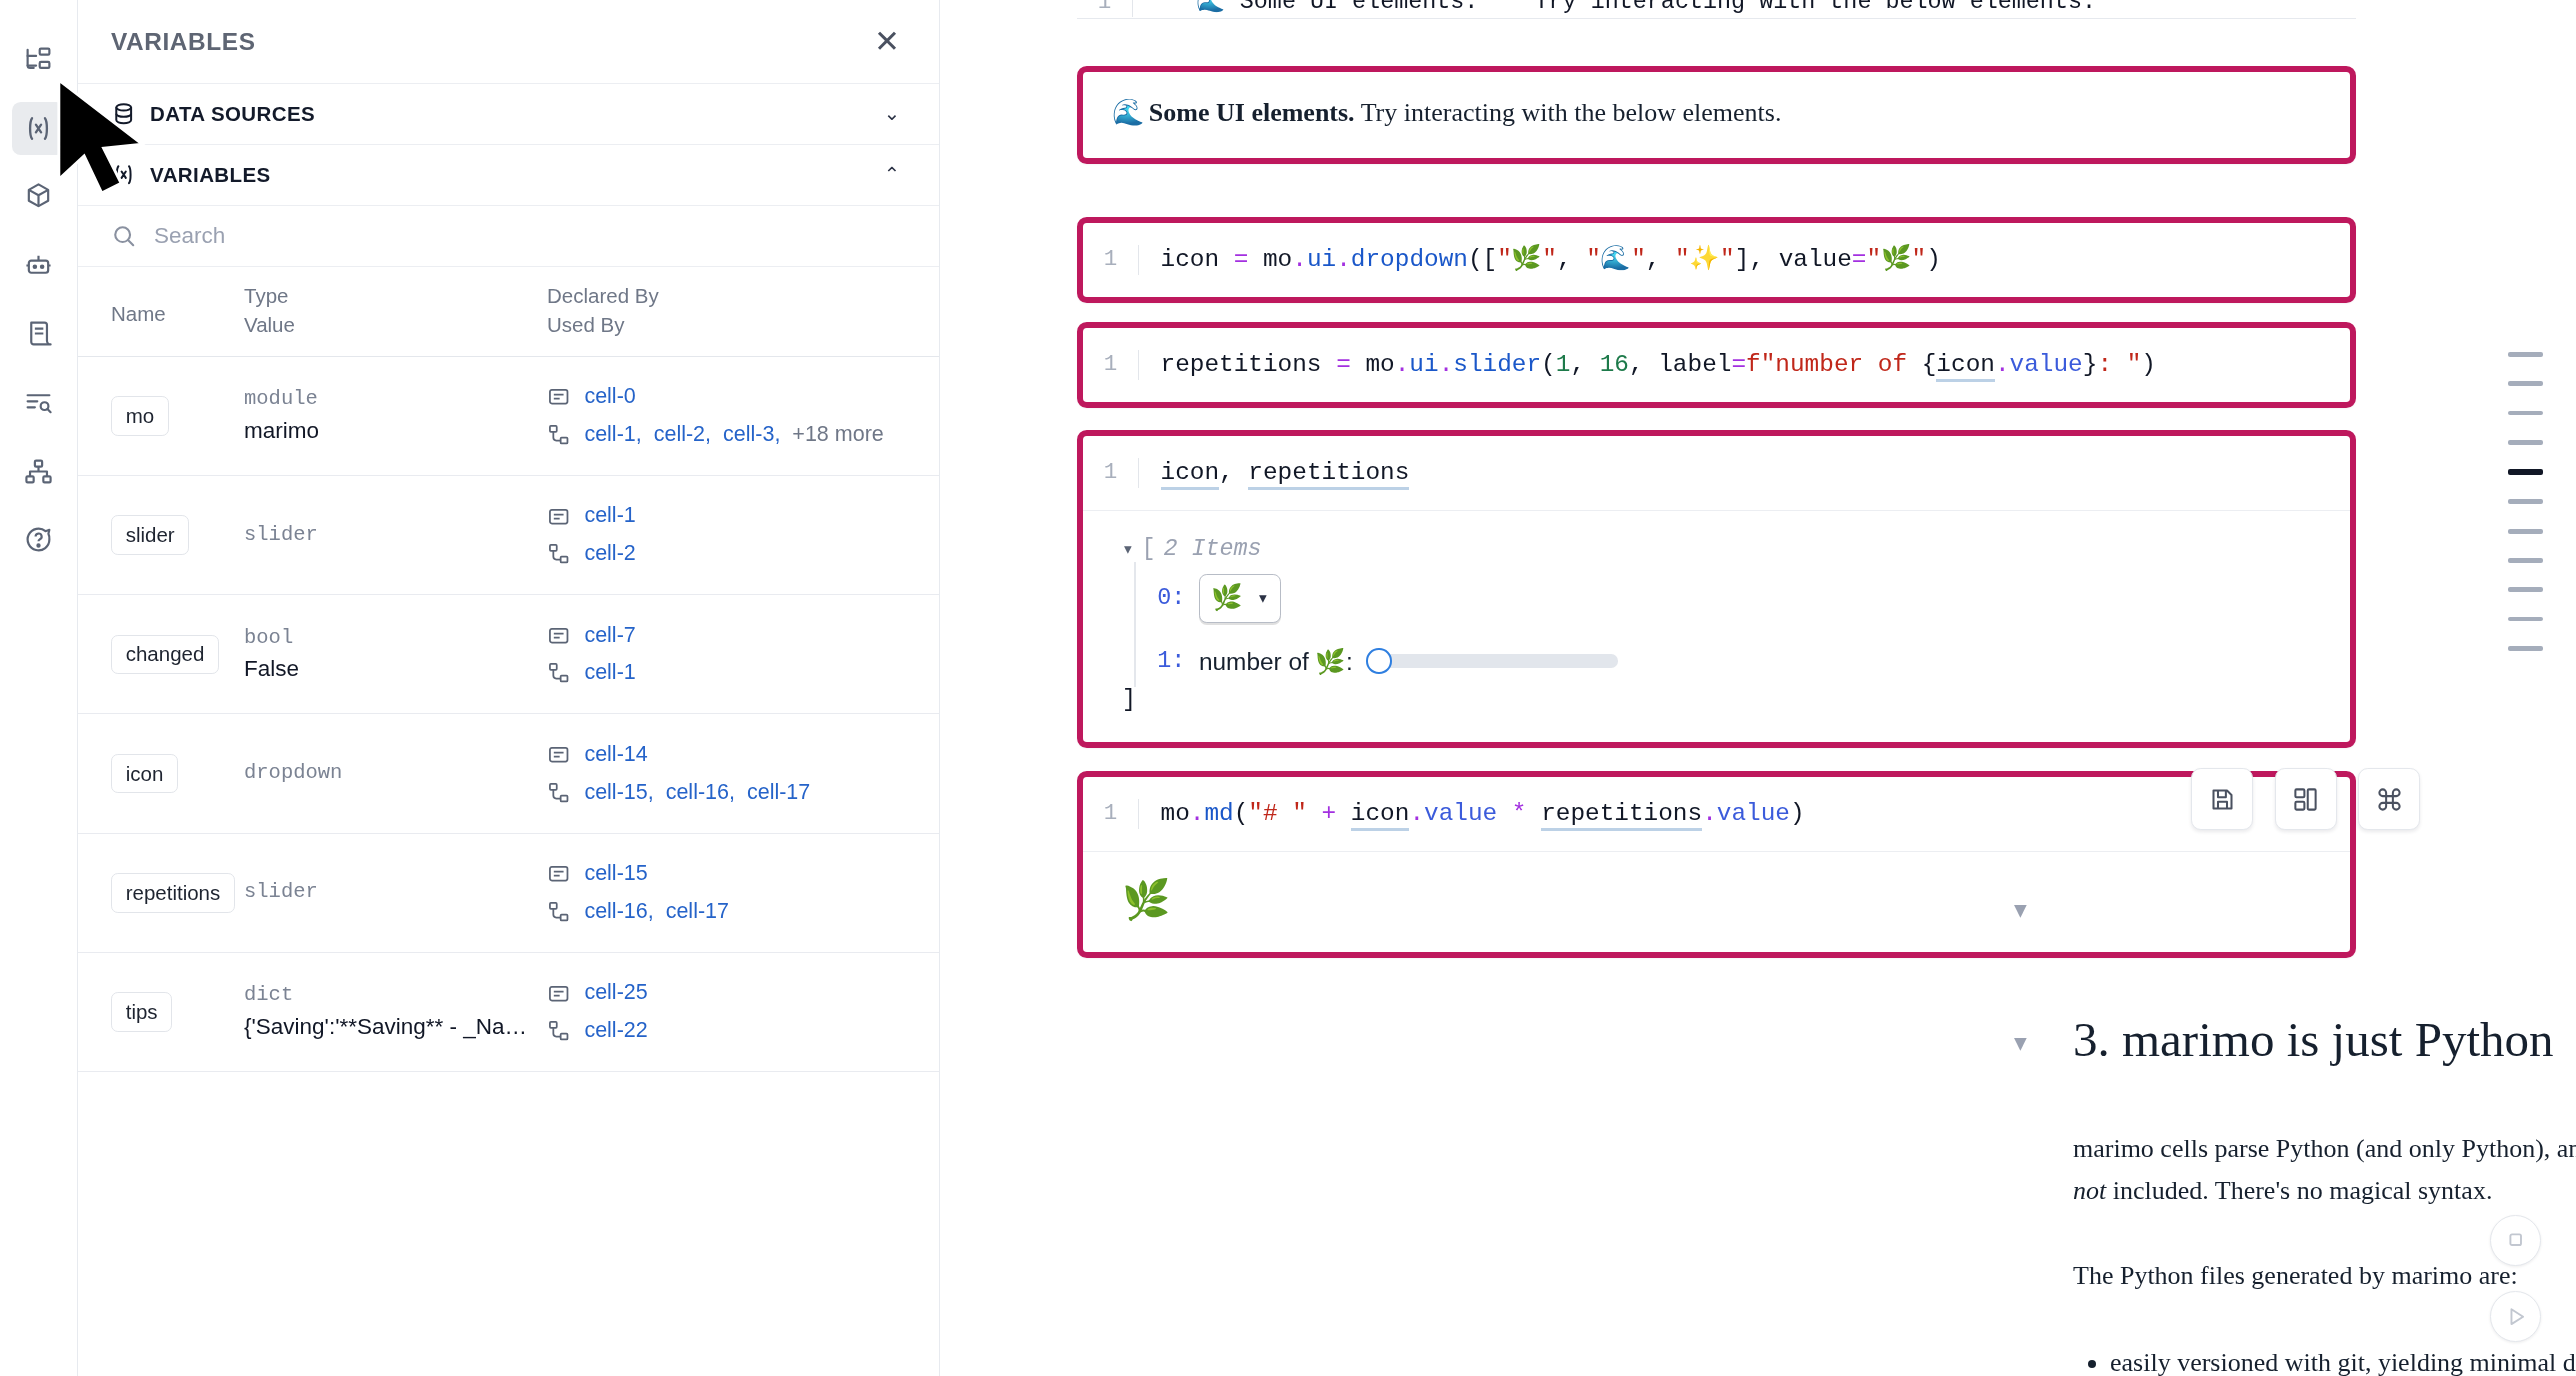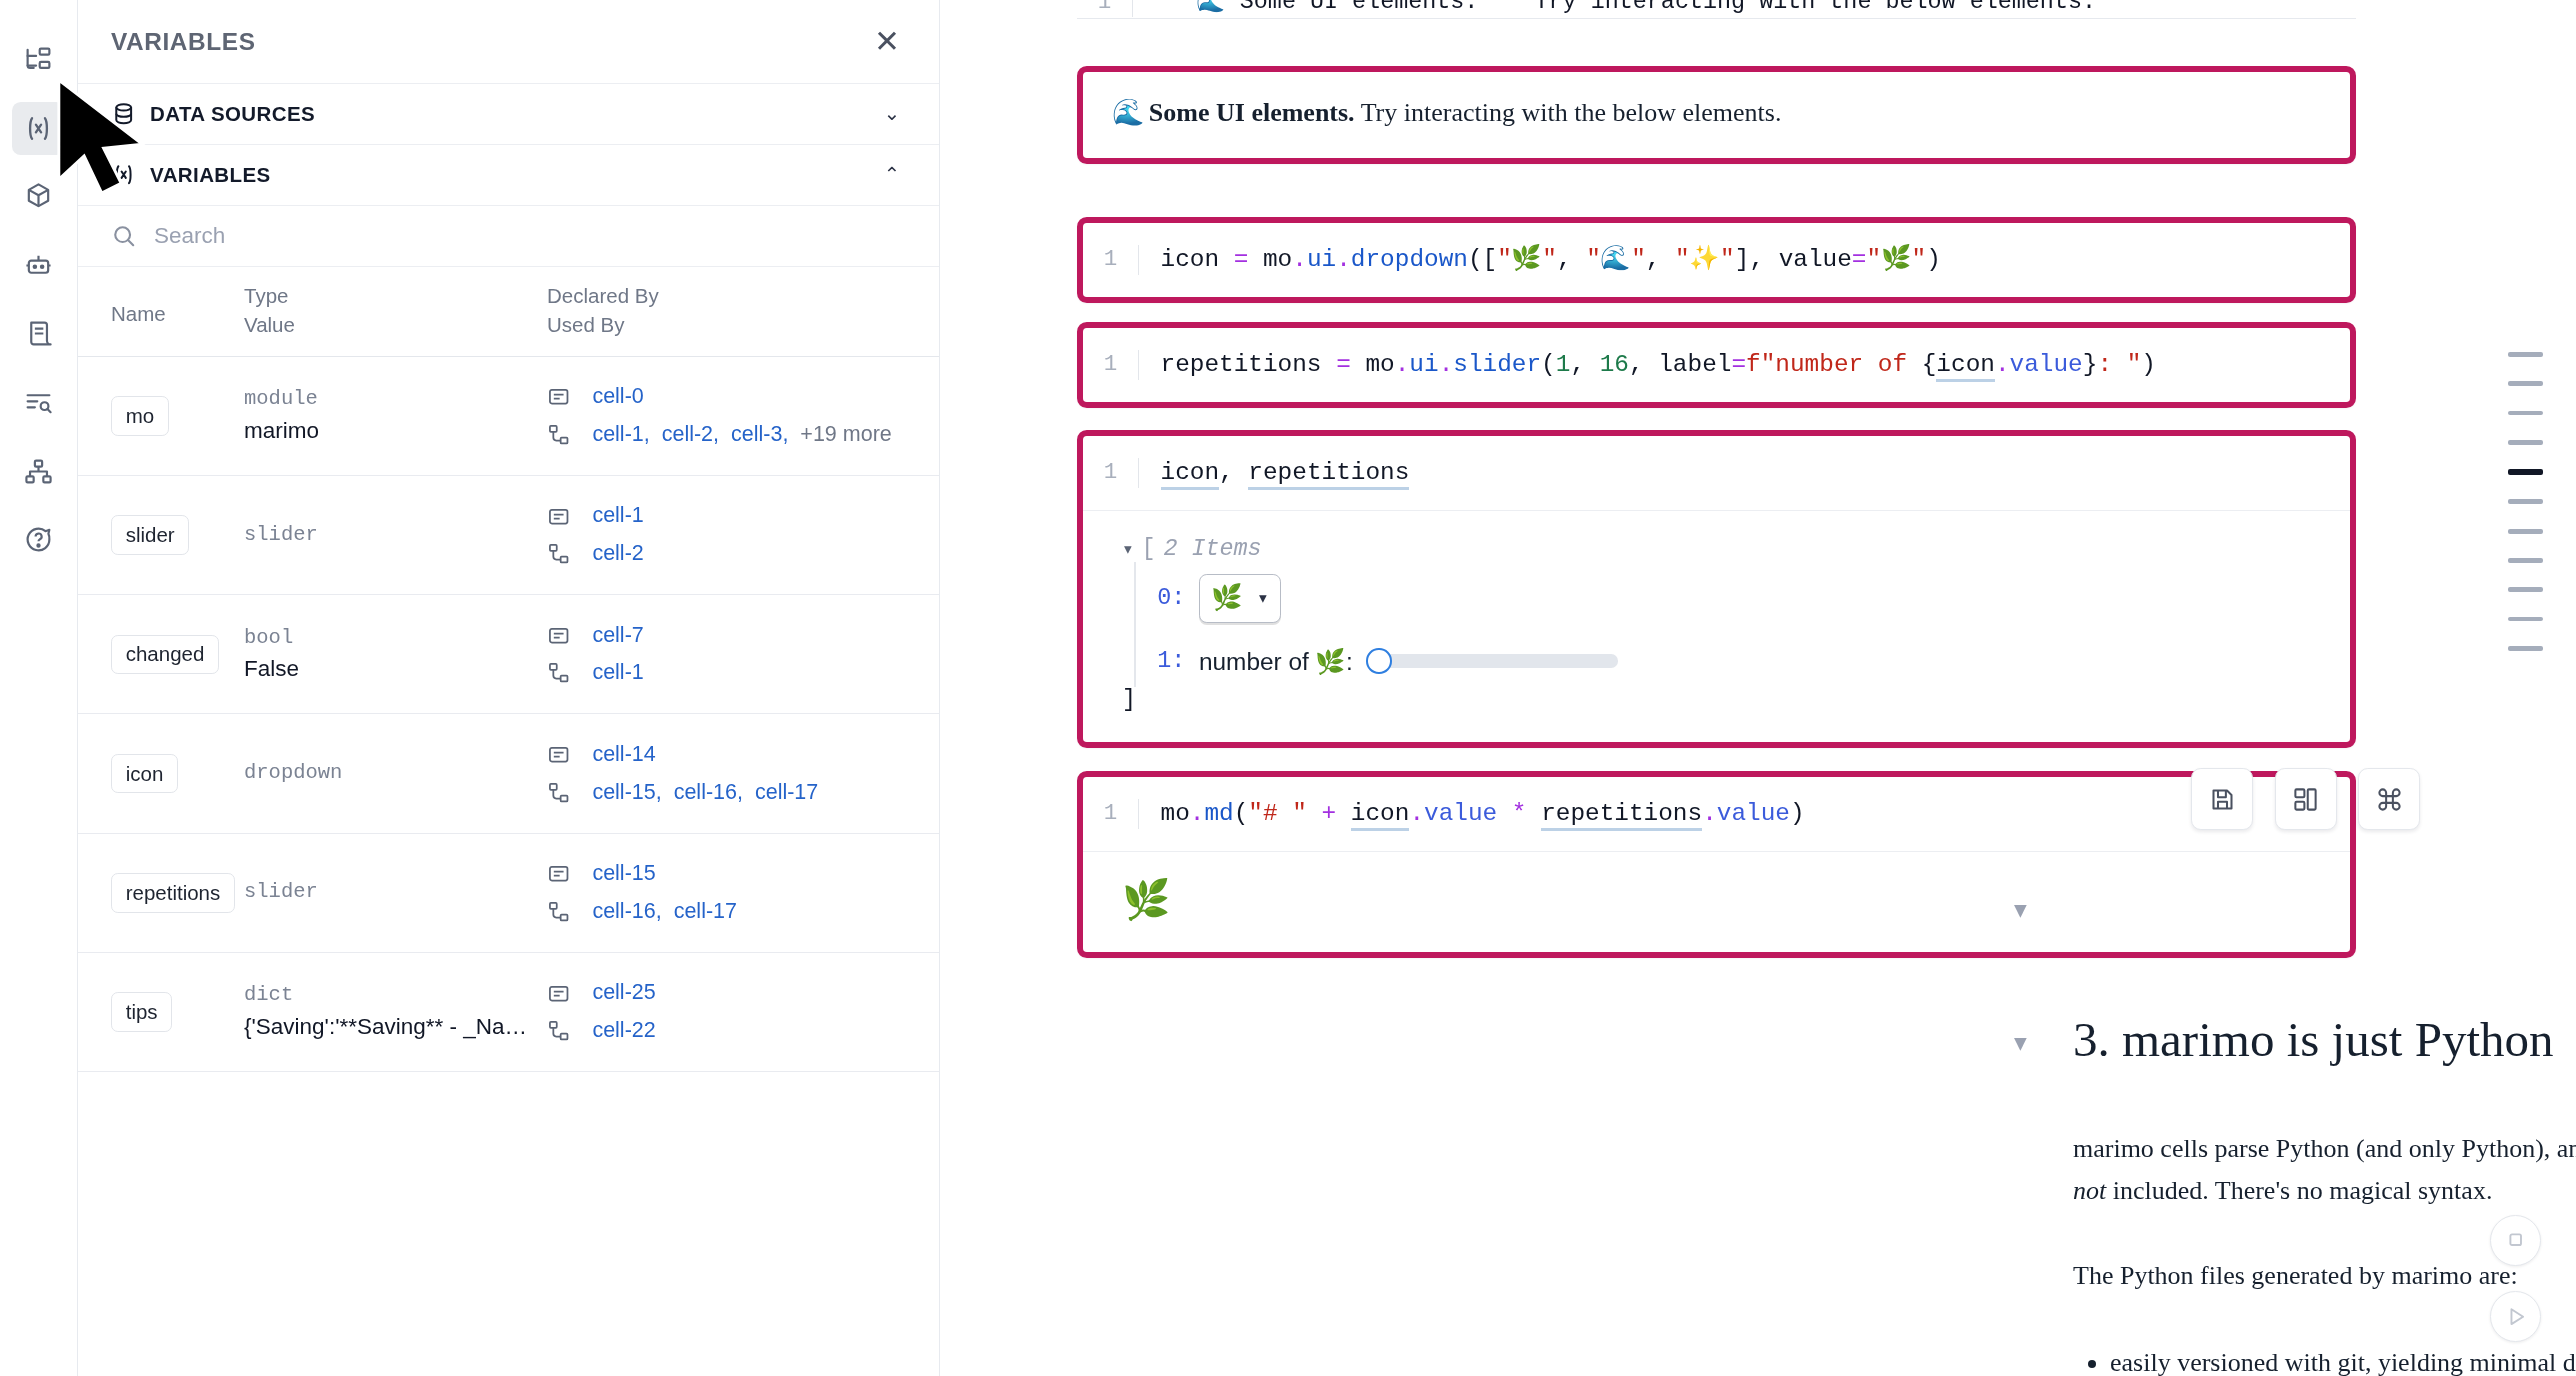--- a/index.html
+++ b/index.html
@@ -100,21 +100,21 @@
   .typ {
     font-family: "Liberation Mono", monospace;
     font-size: 20.5px; color: #7b8393; line-height: 1.5;
   }
   .val {
     font-size: 22.5px; color: #111726; line-height: 1.45;
     white-space: nowrap; overflow: hidden; text-overflow: ellipsis;
     max-width: 293px;
   }
   .celllinks { line-height: 1.75; }
-  .cl-line { display: flex; align-items: center; gap: 22px; }
+  .cl-line { display: flex; align-items: center; gap: 14px; }
   .cl-ico { color: #5b6475; display: flex; flex: 0 0 auto; }
   .cl-list { font-size: 21.5px; color: #2563c9; }
   .cl-list a { color: #2563c9; text-decoration: none; cursor: pointer; }
   .cl-more { color: #6f7787; }
 
   
   .notebook {
     flex: 1; height: 100%; position: relative;
     background: #fff; overflow: hidden;
   }
@@ -364,21 +364,21 @@
                   <span class="cl-list"><a>cell-0</a></span>
                 </div>
                 <div class="cl-line">
                   <span class="cl-ico">
                     <svg width="23.4" height="23.4" viewBox="0 0 24 24" fill="none" stroke="currentColor" stroke-width="1.8">
                       <rect x="3" y="3" width="7" height="6" rx="1"></rect>
                       <rect x="14" y="15" width="7" height="6" rx="1"></rect>
                       <path d="M6.5 9v6a3 3 0 0 0 3 3H14"></path>
                     </svg>
                   </span>
-                  <span class="cl-list"><a>cell-1</a>,&nbsp; <a>cell-2</a>,&nbsp; <a>cell-3</a>,&nbsp; <span class="cl-more">+19 more</span></span>
+                  <span class="cl-list"><a>cell-1</a>,&nbsp; <a>cell-2</a>,&nbsp; <a>cell-3</a>,&nbsp; <span class="cl-more">+18 more</span></span>
                 </div>
               </div>
             </td>
           </tr>
           <tr>
             <td class="c1"><span class="pill">slider</span></td>
             <td>
               <div class="typ">slider</div>
             </td>
             <td>

